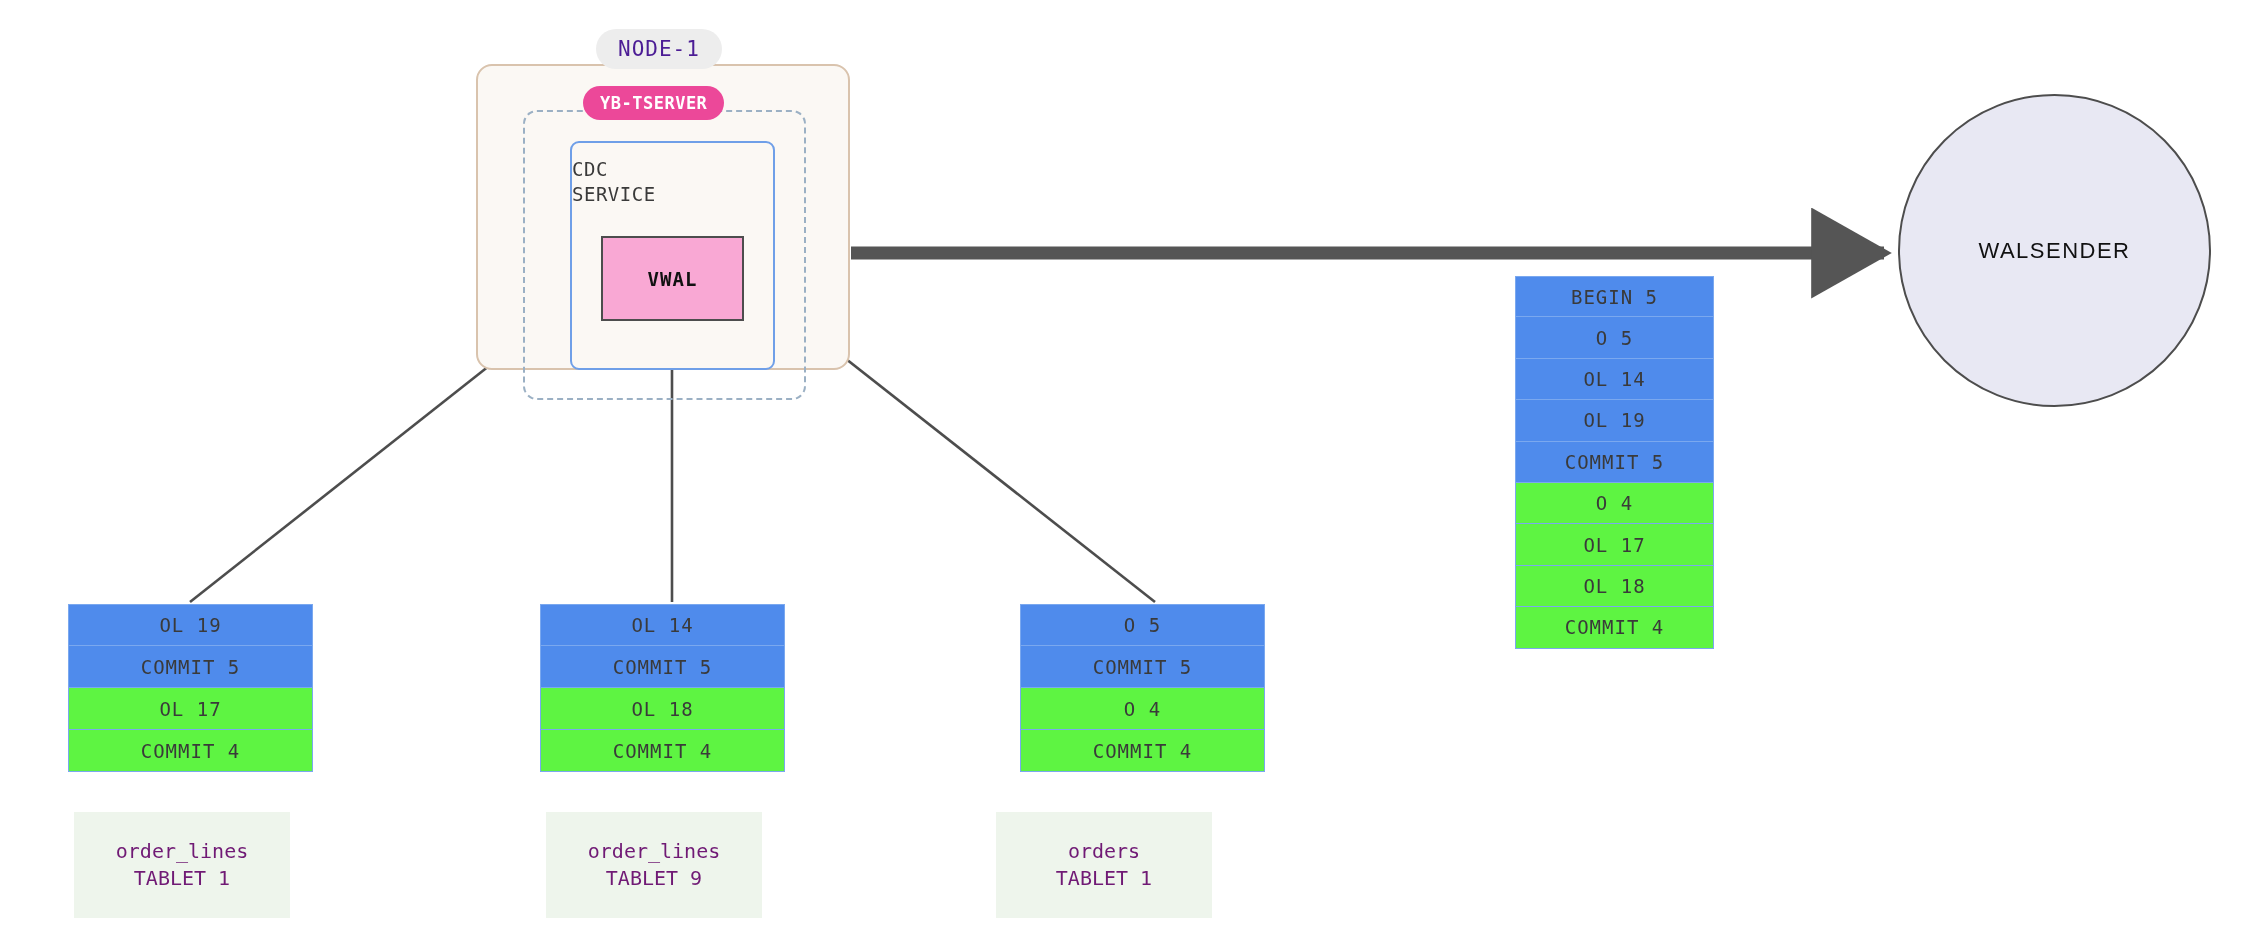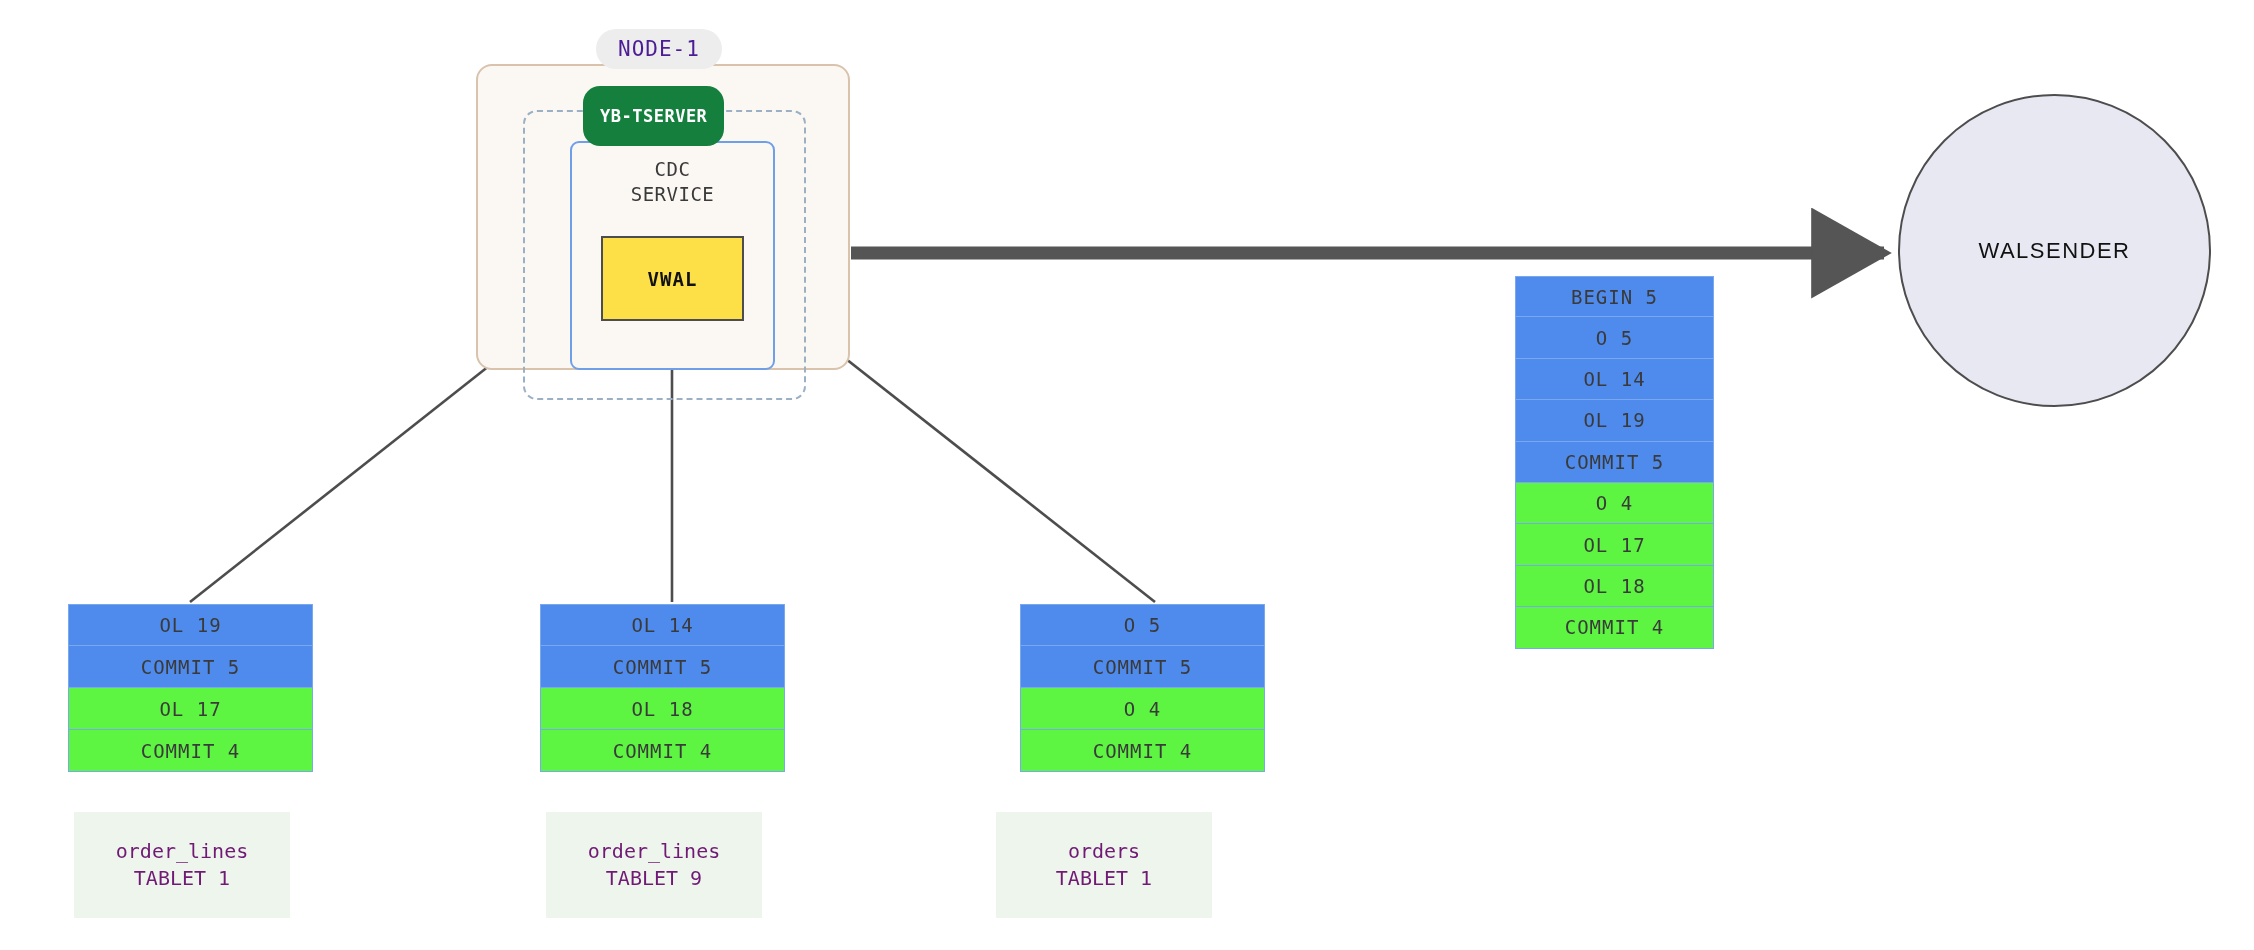--- a/index.html
+++ b/index.html
@@ -58,25 +58,25 @@
     border: 2.5px dashed #9bb0c4;
     border-radius: 14px;
     box-sizing: border-box;
     background: transparent;
   }
   .tserver-badge {
     position: absolute;
     left: 583px;
     top: 86px;
     height: 34px;
-    padding: 13px 17px;
-    display: flex;
-    align-items: center;
-    justify-content: center;
-    background: #15803d;
+    padding: 0 17px;
+    display: flex;
+    align-items: center;
+    justify-content: center;
+    background: #ec4899;
     border-radius: 17px;
     font-size: 17px;
     font-weight: bold;
     letter-spacing: 0.5px;
     color: #ffffff;
     z-index: 30;
   }
 
   
   .cdc-box {
@@ -88,35 +88,34 @@
     border: 2px solid #6f9fe8;
     border-radius: 9px;
     box-sizing: border-box;
     background: transparent;
   }
   .cdc-label {
     position: absolute;
     left: 0;
     top: 14px;
     width: 100%;
-    text-align: center;
     font-size: 19px;
     line-height: 25px;
     color: #3a3a3a;
     letter-spacing: 0.5px;
   }
 
   
   .vwal-box {
     position: absolute;
     left: 601px;
     top: 236px;
     width: 143px;
     height: 85px;
-    background: #fde047;
+    background: #f9a8d4;
     border: 2.5px solid #4d4d4d;
     box-sizing: border-box;
     display: flex;
     align-items: center;
     justify-content: center;
     font-size: 19px;
     font-weight: bold;
     color: #111111;
     letter-spacing: 1px;
   }

